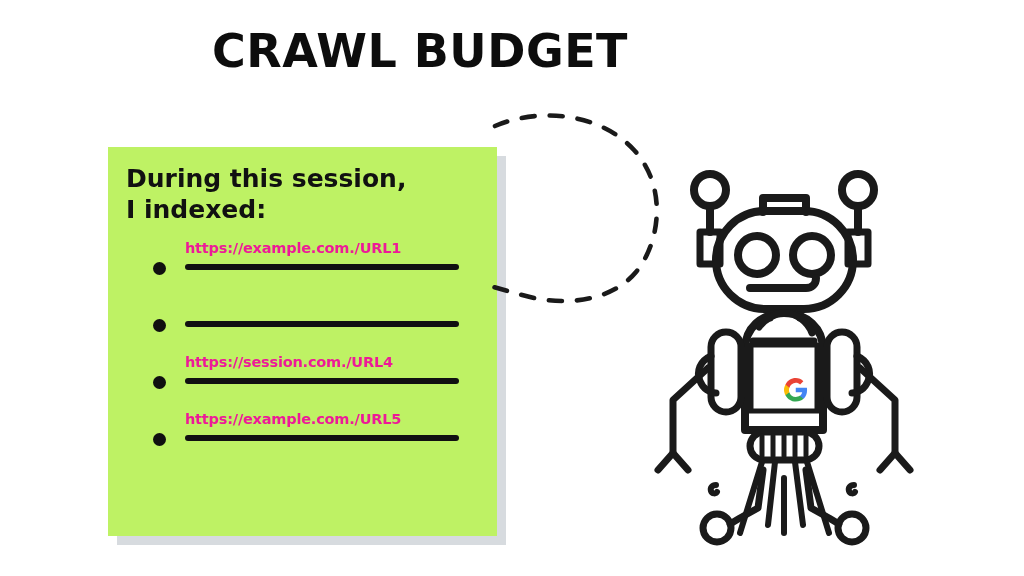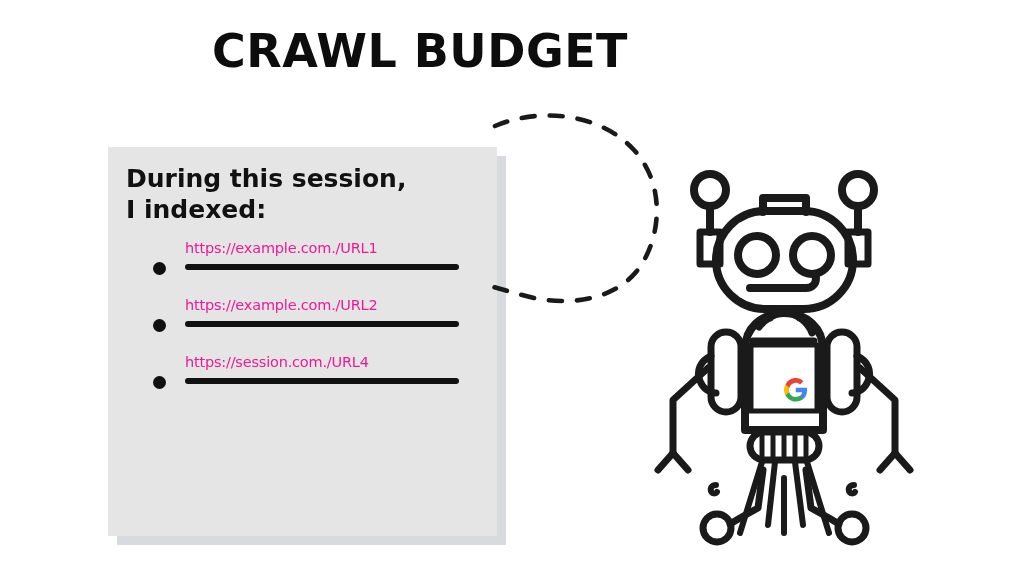--- a/index.html
+++ b/index.html
@@ -41,21 +41,21 @@
     height: 389px;
     background: #c9cfd4;
     opacity: 0.75;
   }
   .card {
     position: absolute;
     left: 108px;
     top: 147px;
     width: 389px;
     height: 389px;
-    background: #e5e5e5;
+    background: #bef264;
   }
 
   .card-heading {
     position: absolute;
     left: 18px;
     top: 16px;
     font-family: "DejaVu Sans", sans-serif;
     font-weight: 700;
     font-size: 25px;
     line-height: 1.24;
@@ -84,21 +84,21 @@
     width: 13px;
     height: 13px;
     border-radius: 50%;
     background: #101010;
   }
   .url-text {
     position: absolute;
     left: 77px;
     top: 0;
     font-family: "DejaVu Sans", sans-serif;
-    font-weight: 400;
+    font-weight: 700;
     font-size: 14.5px;
     letter-spacing: -0.2px;
     color: #ed1a98;
     white-space: nowrap;
   }
   .url-rule {
     position: absolute;
     left: 77px;
     top: 24px;
     width: 274px;
@@ -149,31 +149,35 @@
   <ul class="url-list">
 
     <li class="url-item">
       <span class="bullet"></span>
       <span class="url-text">https://example.com./URL1</span>
       <span class="url-rule"></span>
     </li>
 
     <li class="url-item">
       <span class="bullet"></span>
-      <span class="url-text">https://example.com./URL2</span>
       <span class="url-rule"></span>
     </li>
 
 
     <li class="url-item">
       <span class="bullet"></span>
       <span class="url-text">https://session.com./URL4</span>
       <span class="url-rule"></span>
     </li>
 
+    <li class="url-item">
+      <span class="bullet"></span>
+      <span class="url-text">https://example.com./URL5</span>
+      <span class="url-rule"></span>
+    </li>
 
   </ul>
 </div>
 
 <svg class="art" viewBox="0 0 1024 576">
 
   <path class="dashes" d="M495,126
            C540,107 600,113 634,150
            C668,187 660,243 636,272
            C612,301 566,306 530,297

